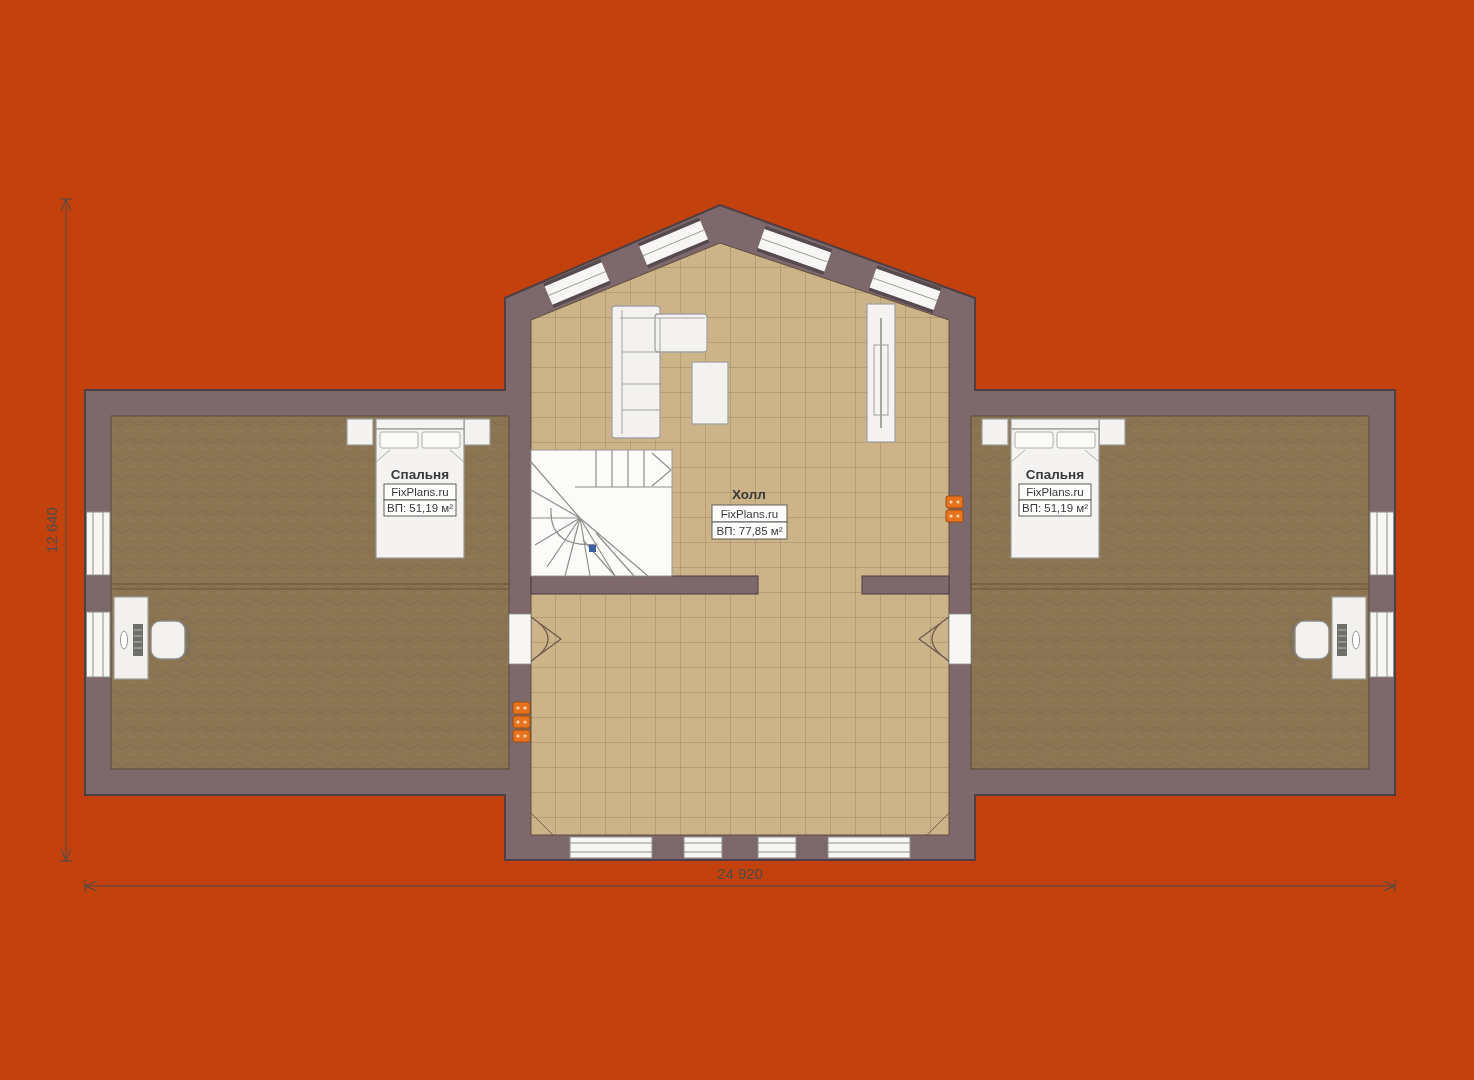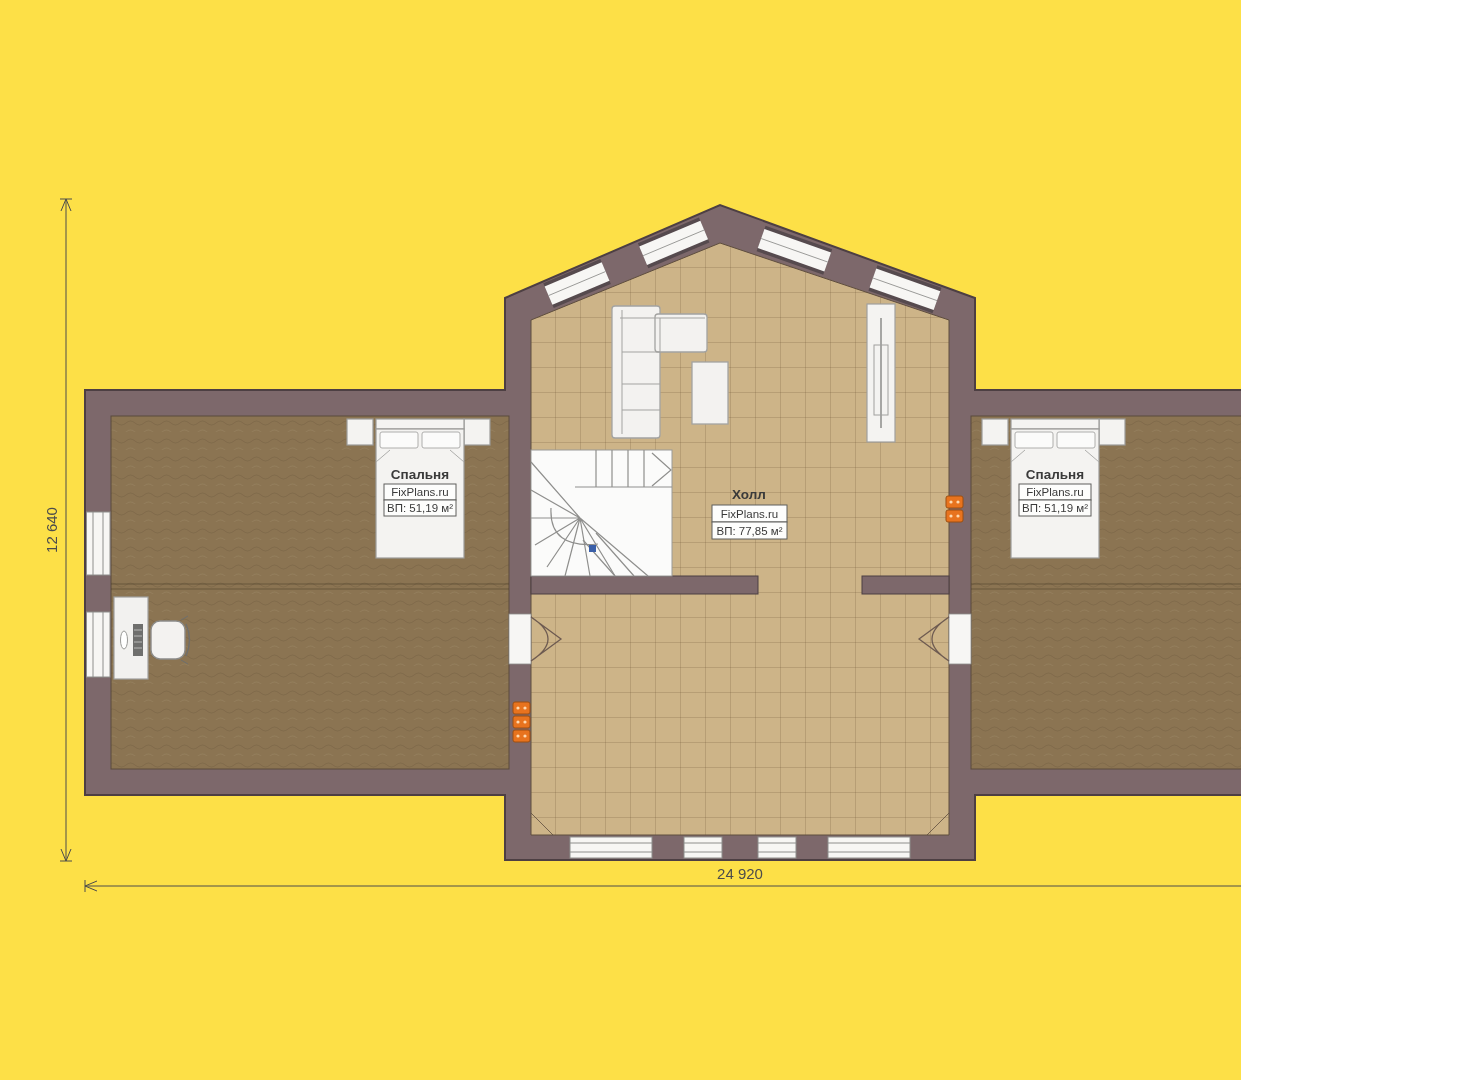--- a/index.html
+++ b/index.html
@@ -1,16 +1,16 @@
 <!DOCTYPE html>
 <html><head>
 <meta charset="utf-8">
 <style>
   html,body{margin:0;padding:0;background:#ffffff;}
-  .canvas{position:relative;width:1241px;height:1080px;background:#fde047;overflow:hidden;
+  .canvas{position:relative;width:1474px;height:1080px;background:#c2410c;overflow:hidden;
           font-family:"Liberation Sans", sans-serif;text-decoration:underline;}
   svg{display:block}
   text{font-family:"Liberation Sans", sans-serif; fill:#3a3a3a;}
   .room-name{font-size:13.5px;font-weight:bold;}
   .box-text{font-size:11.5px;}
   .dim-text{font-size:15px;fill:#4c4c4c;}
 </style>
 </head>
 <body>
 

